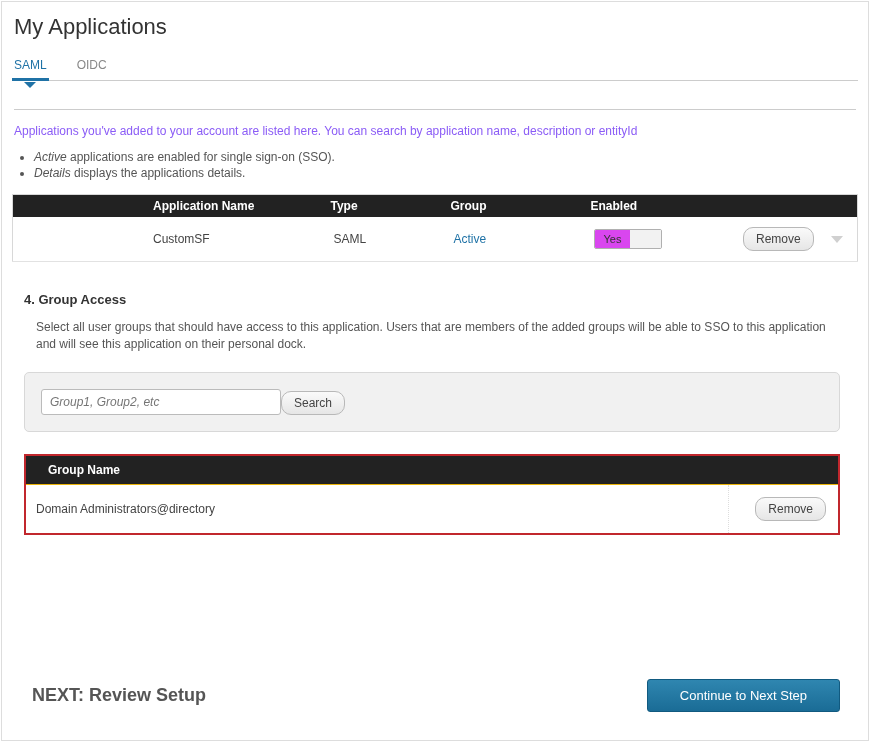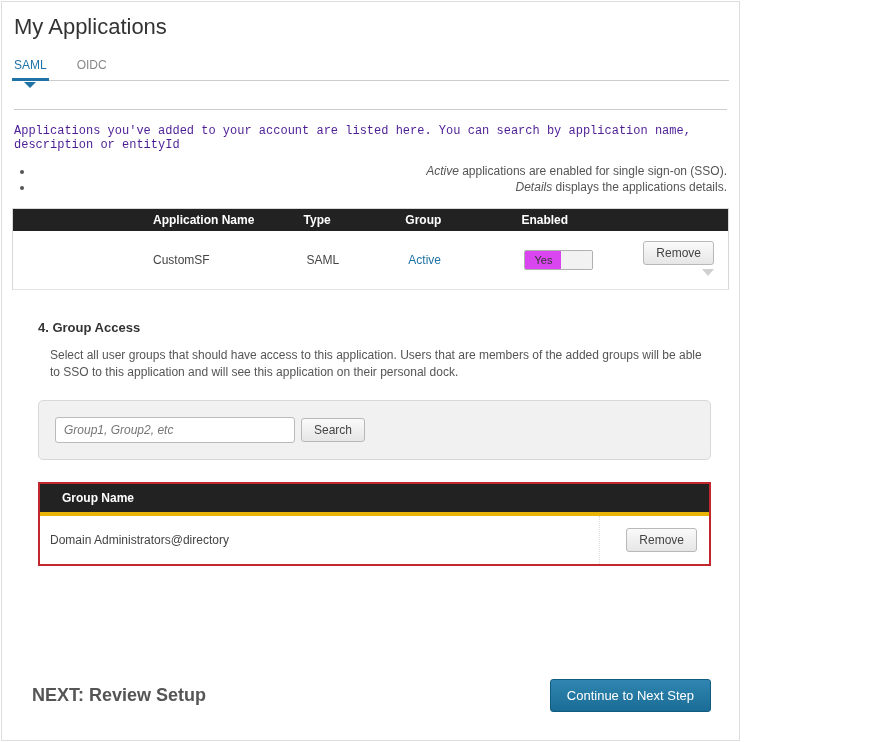--- a/index.html
+++ b/index.html
@@ -7,21 +7,21 @@
     font-family: Arial, Helvetica, sans-serif;
     font-size: 12px;
     color: #333;
     background: #fff;
     width: 887px;
     height: 742px;
     position: relative;
   }
   .outer {
     border: 1px solid #ddd;
-    width: 739px;
+    width: 868px;
     height: 740px;
     margin-left: 1px;
     margin-top: 1px;
     padding: 10px 10px 10px 10px;
     position: relative;
   }
   .page-title {
     font-size: 22px;
     font-weight: normal;
     color: #333;
@@ -62,29 +62,27 @@
     border-left: 6px solid transparent;
     border-right: 6px solid transparent;
     border-top: 6px solid #1f72a6;
   }
   .divider {
     border: none;
     border-top: 1px solid #ccc;
     margin: 28px 2px 14px 2px;
   }
   .intro {
-    color: #4c1d95;
+    color: #8b5cf6;
     margin: 0 2px 12px 2px;
     font-size: 12px;
-    font-family: Liberation Mono, monospace;
   }
   .intro-list {
     margin: 4px 2px 14px 22px;
     color: #555;
-    text-align: right;
   }
   .intro-list li { margin-bottom: 2px; }
   .intro-list em { font-style: italic; }
   .app-table {
     width: 100%;
     border-collapse: collapse;
     border: 1px solid #d8d8d8;
     margin-top: 6px;
   }
   .app-table thead th {
@@ -103,21 +101,21 @@
   }
   .app-table .col-name { padding-left: 140px; width: 310px; }
   .app-table .col-type { width: 120px; text-align:left; }
   .app-table .col-status { width: 140px; }
   .app-table .col-enabled { width: 130px; }
   .app-table .col-actions { text-align: right; padding-right: 14px; }
   .status-link { color: #1f72a6; cursor: pointer; }
   .btn {
     background: linear-gradient(#fafafa,#e6e6e6);
     border: 1px solid #b8b8b8;
-    border-radius: 3px;
+    border-radius: 10px;
     padding: 4px 12px;
     font-size: 12px;
     color: #444;
     cursor: pointer;
   }
   .toggle {
     display: inline-flex;
     border: 1px solid #b0b0b0;
     border-radius: 2px;
     overflow: hidden;
@@ -133,42 +131,42 @@
     display: inline-block;
     width: 0; height: 0;
     border-left: 6px solid transparent;
     border-right: 6px solid transparent;
     border-top: 7px solid #d0d0d0;
     margin-left: 14px;
     vertical-align: middle;
     cursor: pointer;
   }
   .section {
-    margin: 30px 18px 0 26px;
+    margin: 30px 18px 0 12px;
   }
   .section-title {
     font-weight: bold;
     font-size: 13px;
     margin-bottom: 12px;
   }
   .section-desc {
     color: #555;
     margin-left: 12px;
     margin-bottom: 18px;
     line-height: 1.45;
     font-size: 12px;
   }
   .search-panel {
     background: #f1f1f1;
     border: 1px solid #d8d8d8;
     border-radius: 5px;
     padding: 16px;
     margin: 0 0 22px 0;
   }
-  .search-row { display: flex; gap: 6px; align-items: center; }
+  .search-row { display: flex; align-items: flex-end; }
   .search-input {
     width: 240px;
     padding: 5px 8px;
     border: 1px solid #bbb;
     border-radius: 3px;
     font-size: 12px;
     background: #fff;
     font-style: italic;
     color: #999;
   }
@@ -182,21 +180,21 @@
   }
   .group-table thead th {
     background: #222;
     color: #fff;
     text-align: left;
     padding: 7px 22px;
     font-size: 12px;
   }
   .group-table td {
     padding: 12px 10px;
-    border-top: 4px solid #eab308;
+    border-top: 1px solid #eab308;
     color: #444;
   }
   .group-table td.action {
     text-align: right;
     width: 110px;
     border-left: 1px dotted #ddd;
     padding-right: 12px;
   }
   .footer-row {
     position: absolute;
@@ -208,21 +206,21 @@
   .next-label {
     font-weight: bold;
     color: #555;
     font-size: 18px;
   }
   .btn-primary {
     background: linear-gradient(#2f86b0,#1a6c96);
     color: #fff;
     border: 1px solid #115a80;
     border-radius: 3px;
-    padding: 8px 16px;
+    padding: 8px 32px;
     font-size: 13px;
     cursor: pointer;
   }
 </style>
 </head>
 <body>
 
 <div class="outer">
 
   <h1 class="page-title">My Applications</h1>

